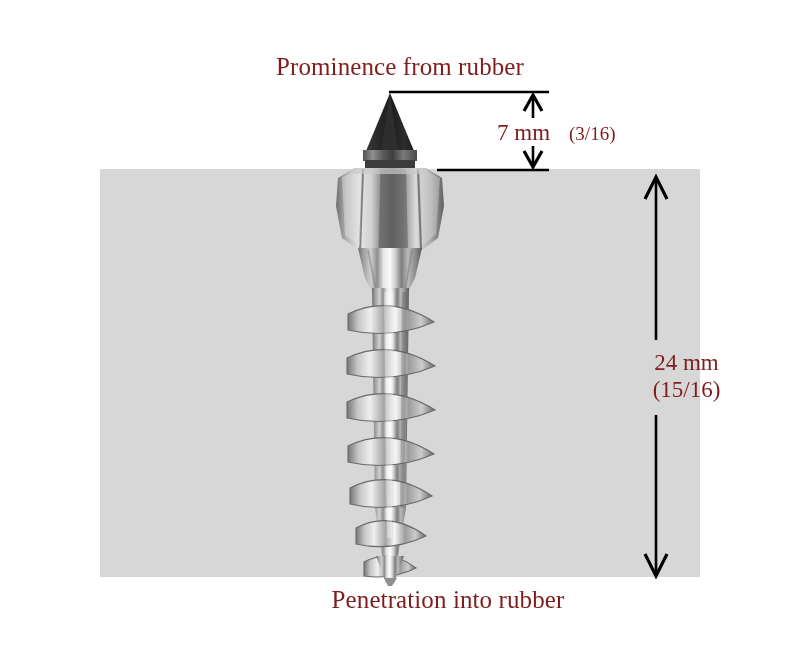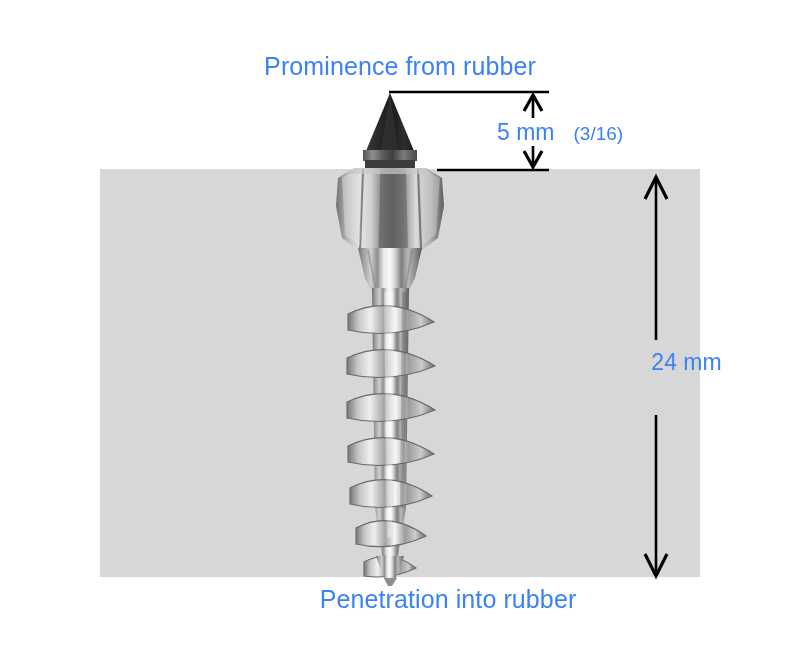--- a/index.html
+++ b/index.html
@@ -25,23 +25,24 @@
     left: 100px;
     top: 169px;
     width: 600px;
     height: 408px;
     background: #d7d7d7;
   }
 
   
   .label {
     position: absolute;
-    color: #3b82f6;
+    color: #7f1d1d;
     white-space: nowrap;
     line-height: 1.18;
+    font-family: Liberation Serif, serif;
   }
   .title-top {
     left: 0;
     top: 52px;
     width: 800px;
     text-align: center;
     font-size: 25px;
     letter-spacing: 0.1px;
   }
   .title-bottom {
@@ -235,22 +236,22 @@
 
       <path d="M645 199 L656 177 L667 199"></path>
 
       <path d="M645 554 L656 576 L667 554"></path>
     </g>
   </svg>
 
   <div class="label title-top">Prominence from rubber</div>
 
   <div class="label dim-5mm">
-    <span>5 mm</span><span class="frac">(3/16)</span>
+    <span>7 mm</span><span class="frac">(3/16)</span>
   </div>
 
   <div class="label dim-24mm">
-    <span>24 mm</span>
+    <span>24 mm</span><span class="frac">(15/16)</span>
   </div>
 
   <div class="label title-bottom">Penetration into rubber</div>
 
 </div>
 
 </body></html>

